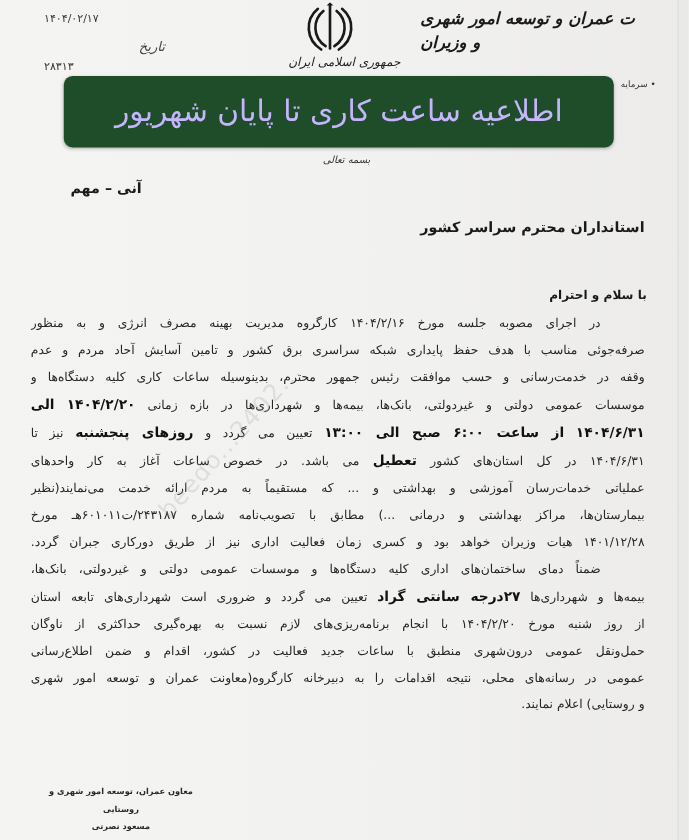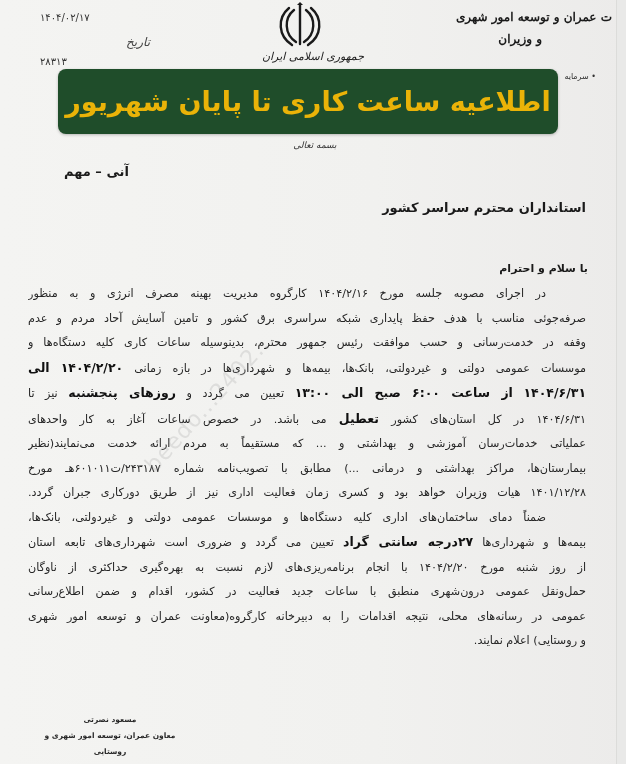--- a/index.html
+++ b/index.html
@@ -27,23 +27,24 @@
       background: #e9e9e8;
       border-left: 1px solid #dcdcda;
     }
     
     .ministry {
       position: absolute;
       right: 14px;
       top: 6px;
       width: 230px;
       direction: rtl;
-      text-align: right;
-      font-family: "DejaVu Serif", serif;
-      font-size: 12px;
+      text-align: left;
+      font-family: "DejaVu Serif", serif;
+      font-style: italic;
+      font-size: 15px;
       font-weight: bold;
       color: #1a1a1a;
       line-height: 22px;
     }
     .ministry .line2 { display: block; padding-right: 70px; }
     .date-block {
       position: absolute;
       left: 40px;
       top: 8px;
       width: 110px;
@@ -96,23 +97,23 @@
       height: 65px;
       background: #1f4d2a;
       border-radius: 8px;
       box-shadow: 0 1px 3px rgba(0,0,0,0.25);
       display: flex;
       align-items: center;
       justify-content: center;
     }
     .banner-text {
       direction: rtl;
-      color: #eab308;
+      color: #c4b5fd;
       font-family: "DejaVu Sans", sans-serif;
-      font-weight: bold;
+      font-weight: normal;
       font-size: 27px;
       letter-spacing: 0;
     }
     .bismillah {
       position: absolute;
       left: 285px;
       top: 140px;
       width: 60px;
       text-align: center;
       font-family: "DejaVu Serif", serif;
@@ -248,17 +249,17 @@
     <span class="line"><span class="u">بیمه‌ها و شهرداری‌ها</span> <span class="b">۲۷درجه سانتی گراد</span> <span>تعیین می گردد و ضروری است شهرداری‌های تابعه استان</span></span>
     <span class="line">از روز شنبه مورخ ۱۴۰۴/۲/۲۰ با انجام برنامه‌ریزی‌های لازم نسبت به بهره‌گیری حداکثری از ناوگان</span>
     <span class="line"><span class="u">حمل‌ونقل عمومی درون‌شهری منطبق با ساعات جدید فعالیت در کشور، اقدام و ضمن اطلاع‌رسانی</span></span>
     <span class="line"><span class="u">عمومی در رسانه‌های محلی، نتیجه اقدامات را به دبیرخانه کارگروه(معاونت عمران و توسعه امور شهری</span></span>
     <span class="line last">و روستایی) اعلام نمایند.</span>
   </div>
 
   <div class="watermark">beedo...2402...</div>
 
   <div class="signature">
+    <div>معاون عمران، توسعه امور شهری و روستایی</div>
     <div>مسعود نصرتی</div>
-    <div>معاون عمران، توسعه امور شهری و روستایی</div>
     <div>و رئیس سازمان شهرداری ها و دهیاری های کشور</div>
   </div>
 </div>
 
 </body></html>

